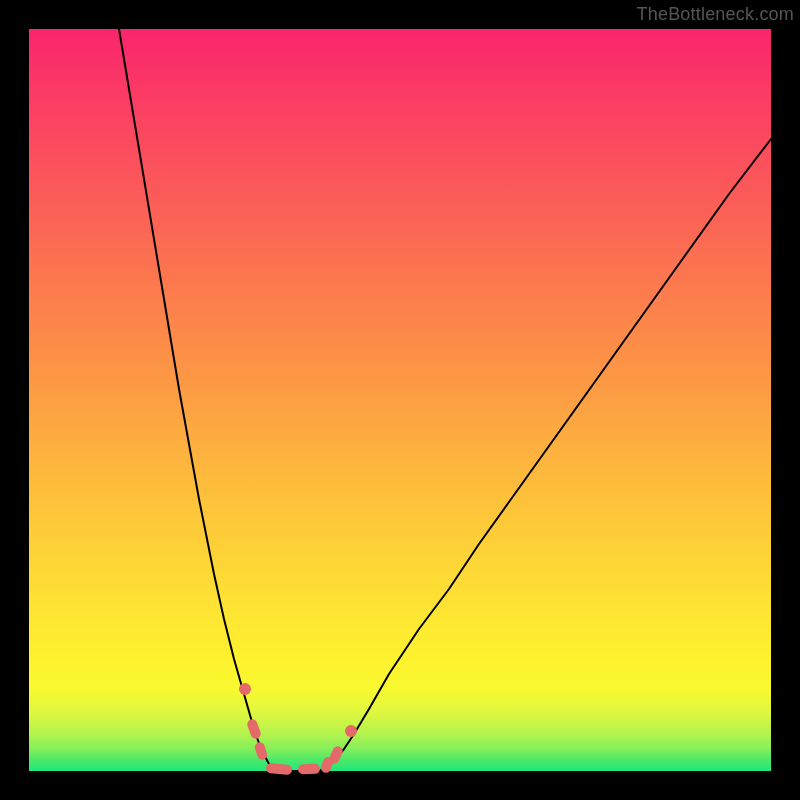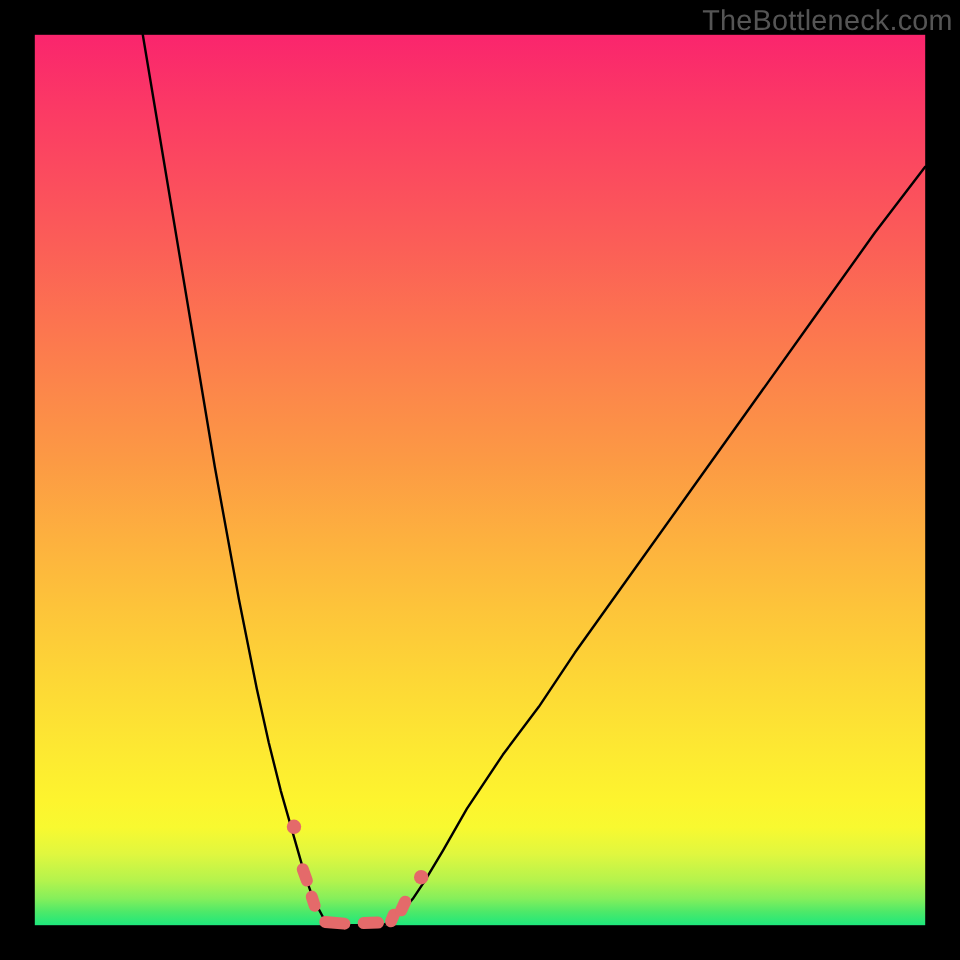--- a/index.html
+++ b/index.html
@@ -44,21 +44,21 @@
       #fb4c5e 84%,
       #fb3965 92%,
       #fa256d 100%
     );
   }
   .watermark {
     position: absolute;
     top: 4px;
     right: 6px;
     color: #555;
-    font-size: 24px;
+    font-size: 18px;
     font-weight: 500;
     letter-spacing: 0.2px;
     z-index: 5;
   }
   svg.curves {
     position: absolute;
     left: 0;
     top: 0;
     width: 742px;
     height: 742px;

